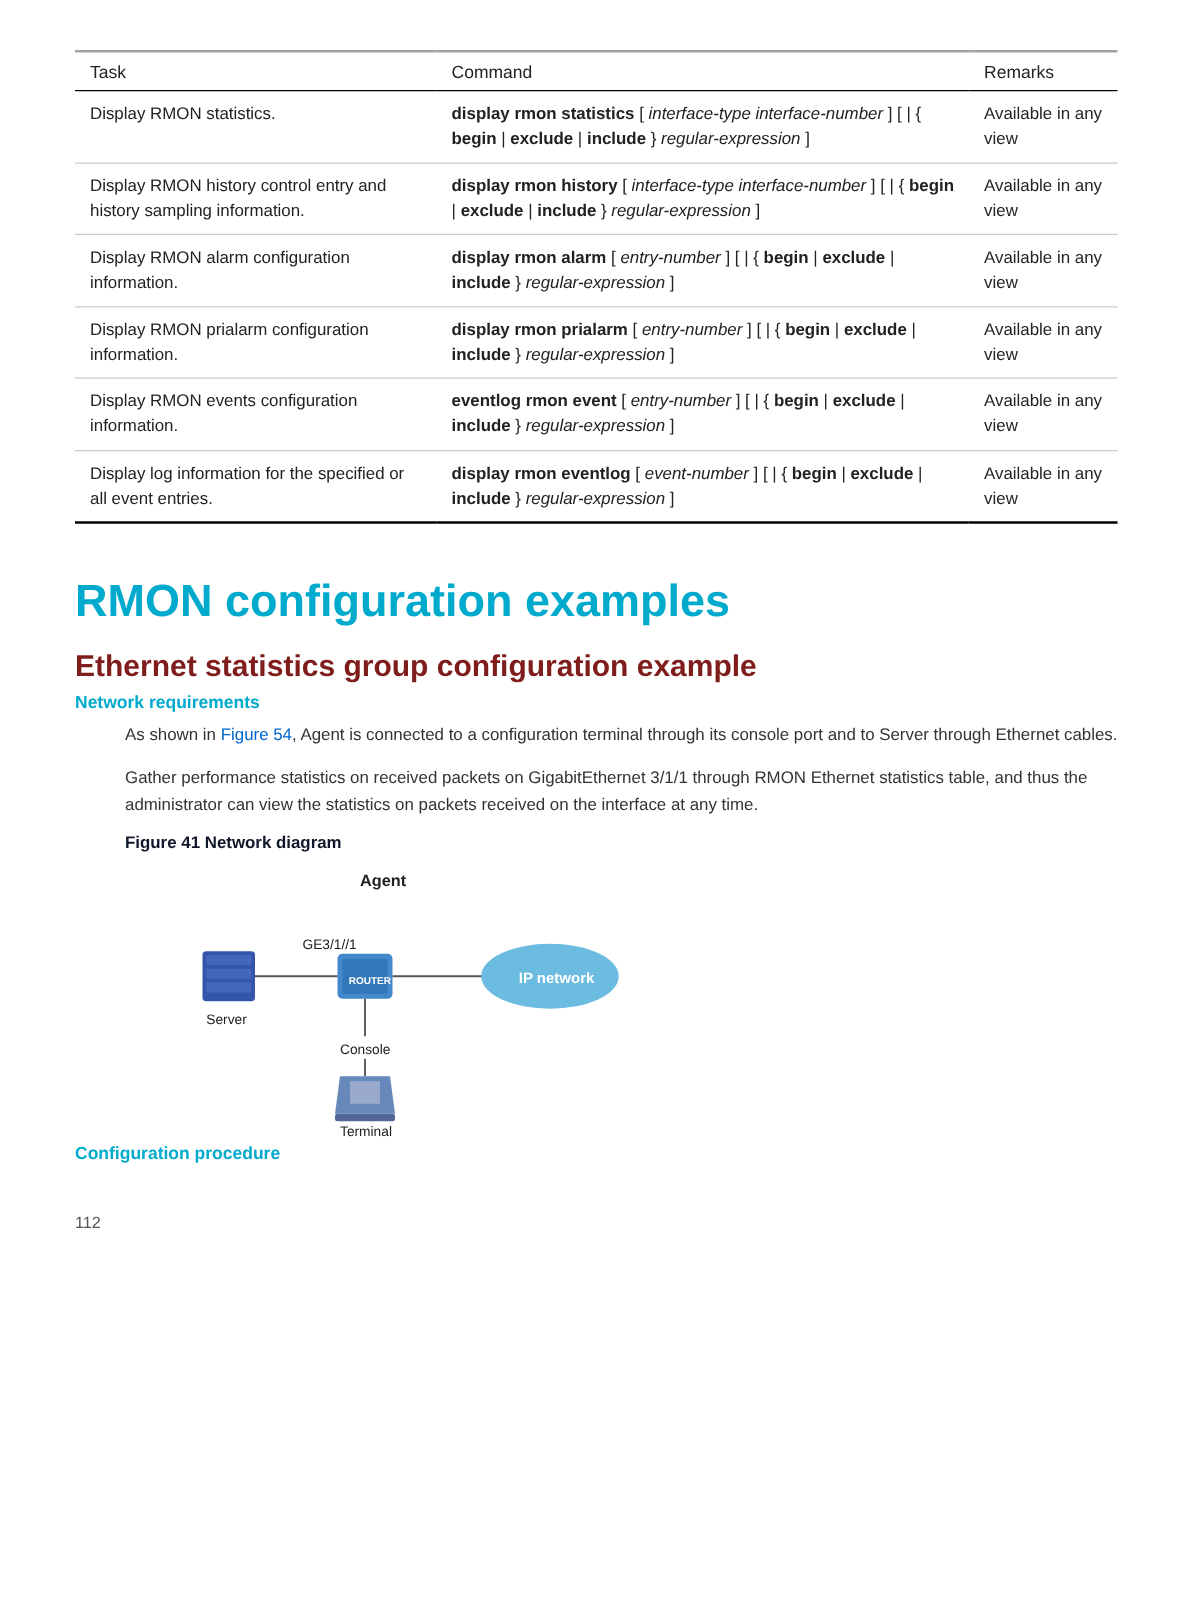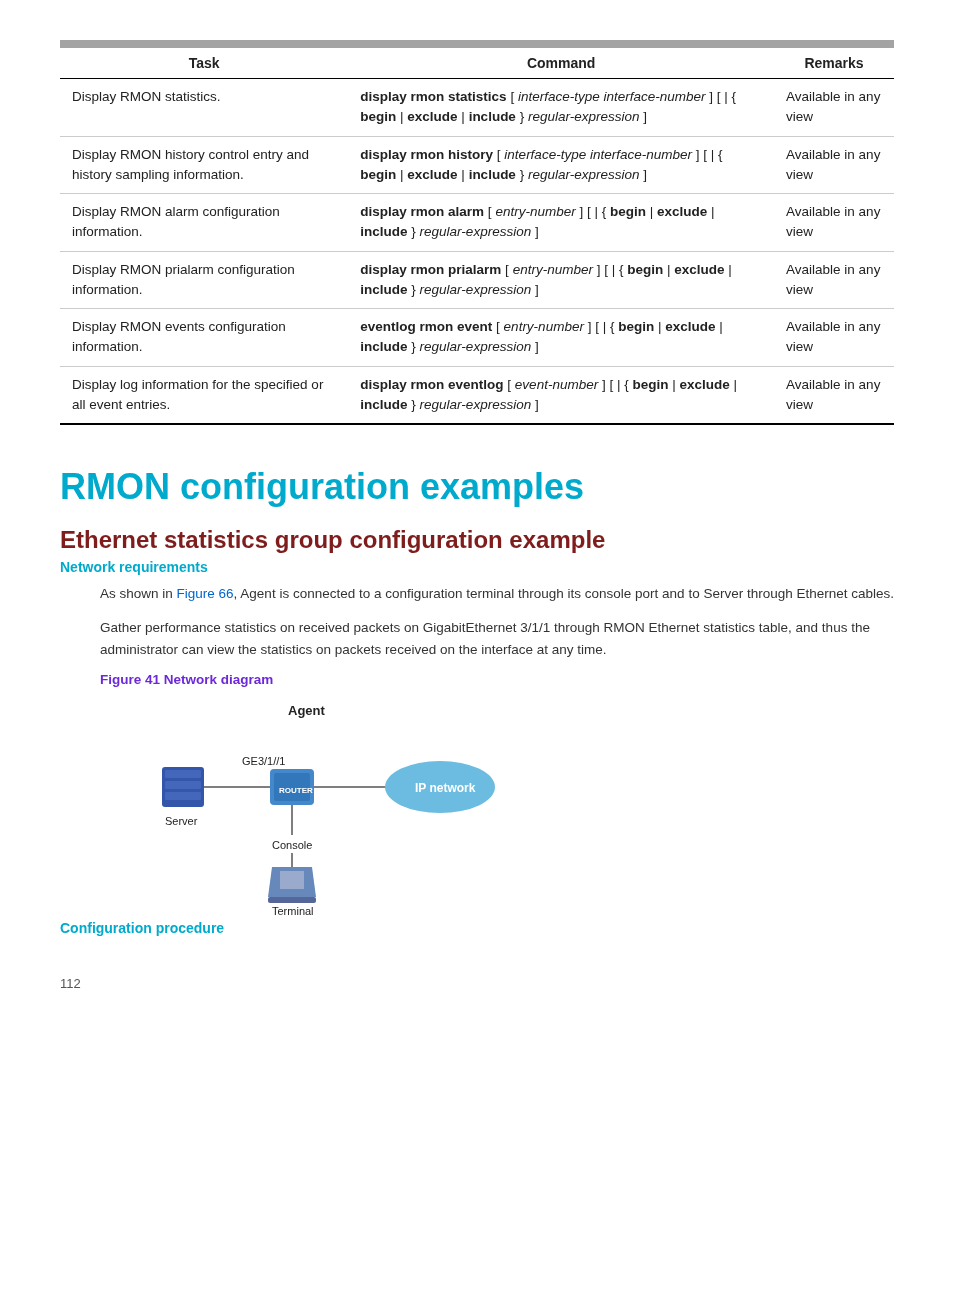--- a/index.html
+++ b/index.html
@@ -13,25 +13,25 @@
       padding: 40px 60px;
     }
 
     
     .main-table {
       width: 100%;
       border-collapse: collapse;
       margin-bottom: 40px;
     }
     .main-table th {
-      border-top: 8px solid #a3a3a3;
+      border-top: 2px solid #a3a3a3;
       border-bottom: 1.5px solid #000;
       padding: 7px 12px;
-      text-align: center;
-      font-weight: bold;
+      text-align: left;
+      font-weight: normal;
       font-size: 14px;
     }
     .main-table td {
       border-bottom: 1px solid #ccc;
       padding: 8px 12px;
       vertical-align: top;
       font-size: 13.5px;
       line-height: 1.5;
       margin-top: 15px;
     }
@@ -67,21 +67,21 @@
     .body-text {
       margin-left: 40px;
       margin-bottom: 12px;
       font-size: 13.5px;
       line-height: 1.6;
       color: #333;
     }
     .fig-caption {
       font-size: 13.5px;
       font-weight: bold;
-      color: #6d28d9;
+      color: #0f172a;
       margin-left: 40px;
       margin-bottom: 10px;
     }
 
     
     .diagram-container {
       margin-left: 40px;
     }
 
     
@@ -144,21 +144,21 @@
 </table>
 
 <div>
   <h1 class="section-title">RMON configuration examples</h1>
 
   <h2 class="subsection-title">Ethernet statistics group configuration example</h2>
 
   <div class="subsubsection-title">Network requirements</div>
 
   <p class="body-text">
-    As shown in <a class="inline-link">Figure 66</a>, Agent is connected to a configuration terminal through its console port and to Server through Ethernet cables.
+    As shown in <a class="inline-link">Figure 54</a>, Agent is connected to a configuration terminal through its console port and to Server through Ethernet cables.
   </p>
 
   <p class="body-text">Gather performance statistics on received packets on GigabitEthernet 3/1/1 through RMON Ethernet statistics table, and thus the administrator can view the statistics on packets received on the interface at any time.</p>
 
   <div class="fig-caption">Figure 41 Network diagram</div>
 
   <div class="diagram-container">
     <svg width="420" height="220">
 
       <text x="188" y="18" font-size="13" font-weight="bold" fill="#222">Agent</text>

